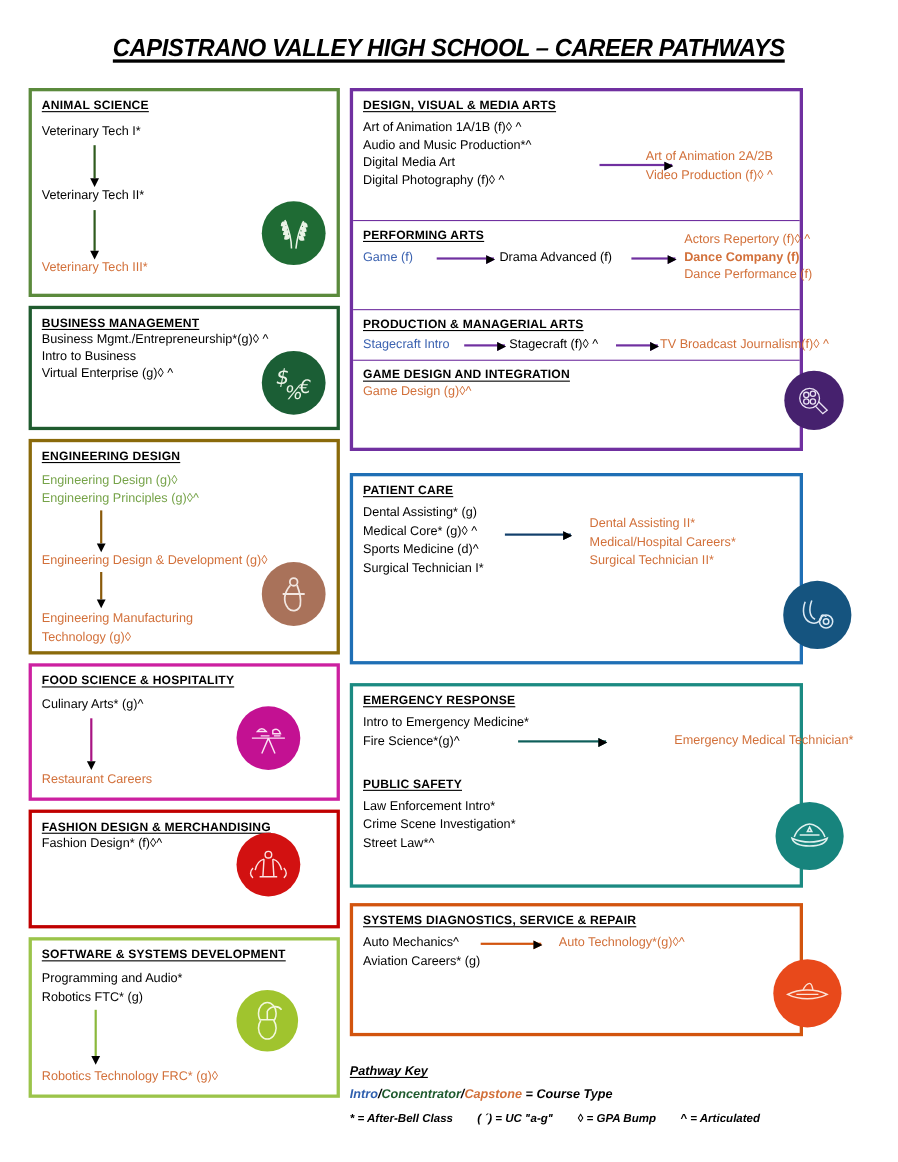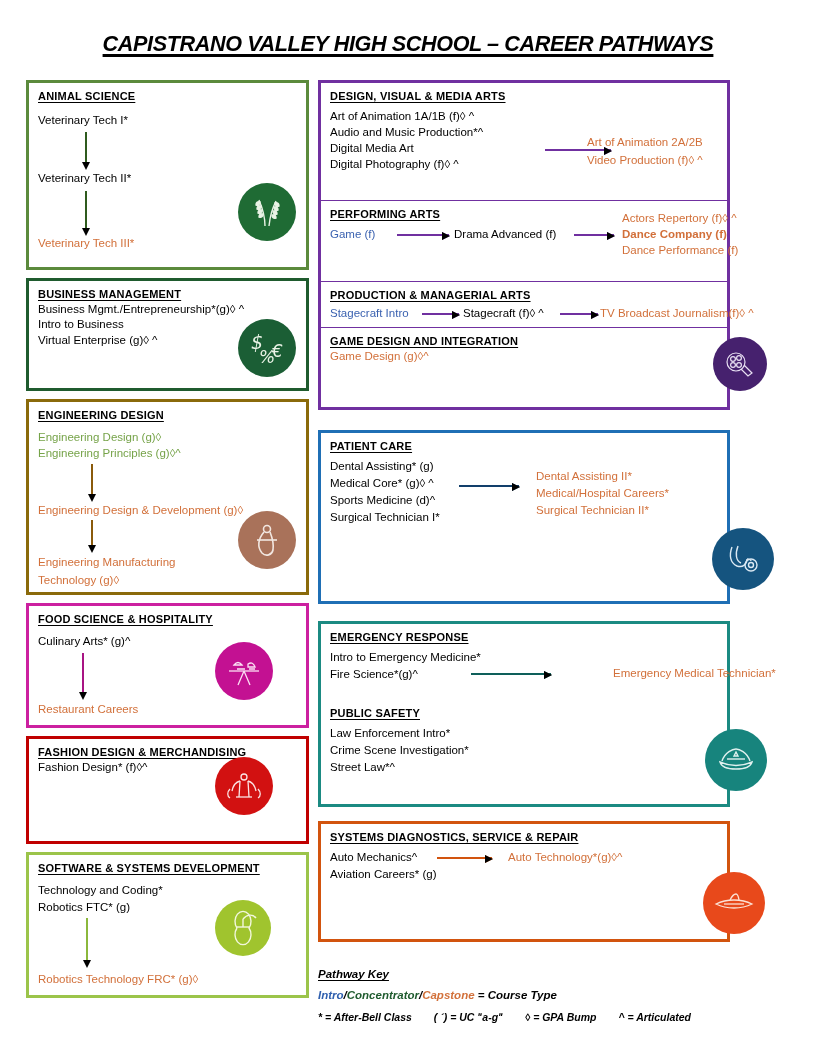--- a/index.html
+++ b/index.html
@@ -206,21 +206,21 @@
             <path d="M7 24 C4 27 4 31 7 33 M35 24 C38 27 38 31 35 33"></path>
           </g>
         </svg>
       </div>
     </div>
   </div>
 
   <div class="pathway-box" style="border:3px solid #9BC44A; height:146px;">
     <div class="sec-inner" style="height:100%;">
       <div class="heading">SOFTWARE &amp; SYSTEMS DEVELOPMENT</div>
-      <div class="course conc" style="position:absolute;left:9px;top:28px;">Technology and Coding*</div>
+      <div class="course conc" style="position:absolute;left:9px;top:28px;">Programming and Audio*</div>
       <div class="course conc" style="position:absolute;left:9px;top:45px;">Robotics FTC* (g)</div>
       <div class="course caps" style="position:absolute;left:9px;top:117px;">Robotics Technology FRC* (g)◊</div>
       <div class="arrow-v" style="left:57px;top:63px;height:42px;border-color:#8BB83C;"></div>
       <div class="icon-badge" style="left:186px;top:45px;width:56px;height:56px;background:#A0C42E;">
         <svg width="40" height="40" viewBox="0 0 40 40">
           <g fill="none" stroke="#f2f7dd" stroke-width="1.4">
             <path d="M14 20 a8 10 0 1 0 12 0 a8 10 0 1 0 -12 0"></path>
             <path d="M20 19 V11"></path>
             <path d="M14 19 H26"></path>
             <path d="M20 11 C24 6 30 6 33 10"></path>

